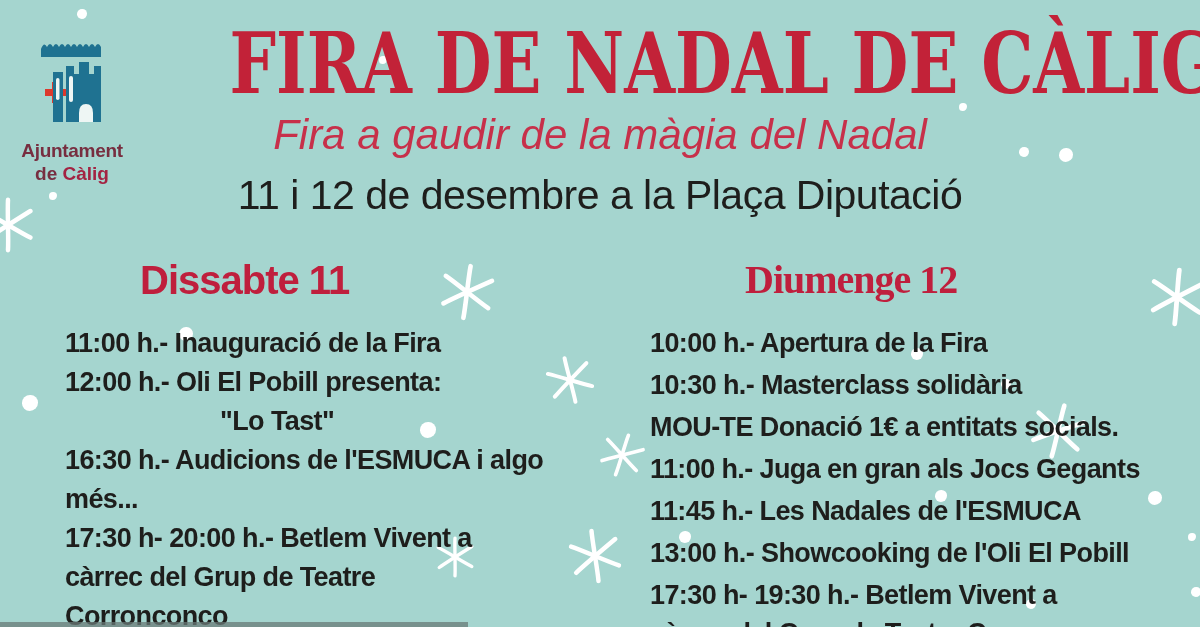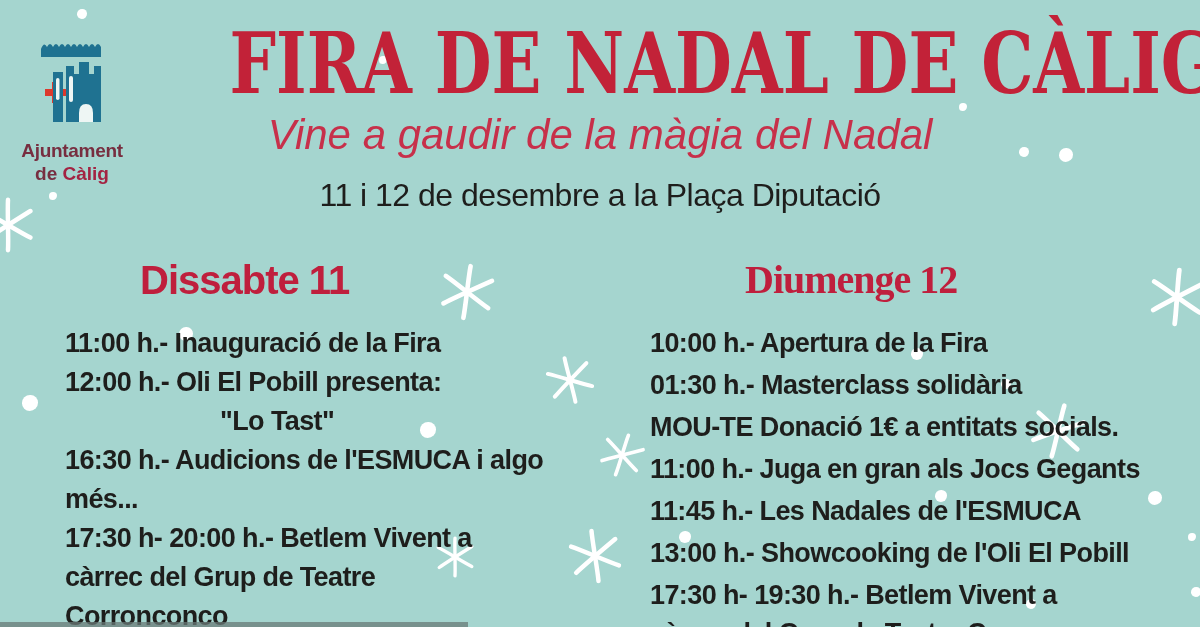--- a/index.html
+++ b/index.html
@@ -29,21 +29,21 @@
     color:var(--title_red);text-align:center;white-space:nowrap;
     transform:scaleX(.78);transform-origin:50% 0;
   }
   .subtitle{
     position:absolute;left:0;top:110px;width:1200px;margin:0;
     font-style:italic;font-weight:500;font-size:42px;line-height:50px;
     color:var(--subtitle_red);text-align:center;
   }
   .dateline{
     position:absolute;left:0;top:170px;width:1200px;
-    font-weight:400;font-size:32px;line-height:50px;letter-spacing:-0.5px;
+    font-weight:400;font-size:41px;line-height:50px;letter-spacing:-0.5px;
     color:var(--text_dark);text-align:center;
   }
   
   .day-heading{position:absolute;margin:0;font-size:40px;line-height:44px;font-weight:bold;
     letter-spacing:-1px;color:var(--heading_red);white-space:nowrap;}
   #sat-heading{left:113px;top:258px;margin-left:27px;}
   #sun-heading{left:745px;top:258px;font-family:Liberation Serif, serif;}
   .sched{position:absolute;margin:0;padding:0;list-style:none;
     font-weight:bold;font-size:27px;color:var(--text_dark);letter-spacing:-0.6px;}
   .sched li{white-space:nowrap;}
@@ -125,39 +125,39 @@
       <path d="M27,86 V30 h8 v8 h5 V26 h10 v12 h5 v-8 h7 V86 Z" fill="var(--logo_teal)"></path>
       <path d="M40,86 V77 Q40,68 47,68 Q54,68 54,77 V86 Z" fill="#eef6f4"></path>
       <rect x="30" y="40" width="4" height="26" rx="2" fill="#eef6f4"></rect>
       <rect x="17" y="42" width="3.5" height="22" rx="1.75" fill="#eef6f4"></rect>
     </svg>
     <div class="logo-line1">Ajuntament</div>
     <div class="logo-line2"><span>de </span><span class="logo-name">Càlig</span></div>
   </div>
 
   <h1 class="title">FIRA DE NADAL DE CÀLIG</h1>
-  <h2 class="subtitle">Vine a gaudir de la màgia del Nadal</h2>
+  <h2 class="subtitle">Fira a gaudir de la màgia del Nadal</h2>
   <div class="dateline">11 i 12 de desembre a la Plaça Diputació</div>
 
   <h3 class="day-heading" id="sat-heading">Dissabte 11</h3>
   <ul class="sched" id="sat-list">
       <li>11:00 h.- Inauguració de la Fira</li>
       <li>12:00 h.- Oli El Pobill presenta:</li>
       <li class="indent">"Lo Tast"</li>
       <li>16:30 h.- Audicions de l'ESMUCA i algo</li>
       <li>més...</li>
       <li>17:30 h- 20:00 h.- Betlem Vivent a</li>
       <li>càrrec del Grup de Teatre</li>
       <li>Corronconco</li>
     </ul>
 
   <h3 class="day-heading" id="sun-heading">Diumenge 12</h3>
   <ul class="sched" id="sun-list">
       <li>10:00 h.- Apertura de la Fira</li>
-      <li>01:30 h.- Masterclass solidària</li>
+      <li>10:30 h.- Masterclass solidària</li>
       <li>MOU-TE Donació 1€ a entitats socials.</li>
       <li>11:00 h.- Juga en gran als Jocs Gegants</li>
       <li>11:45 h.- Les Nadales de l'ESMUCA</li>
       <li>13:00 h.- Showcooking de l'Oli El Pobill</li>
       <li>17:30 h- 19:30 h.- Betlem Vivent a</li>
       <li class="cutoff">càrrec del Grup de Teatre Corronconco</li>
     </ul>
 
   <div class="cutoff-strip" id="strip" style="left: 0px; top: 622px; width: 468px; height: 5px; background: rgb(106, 122, 119);"></div>
 </div>

